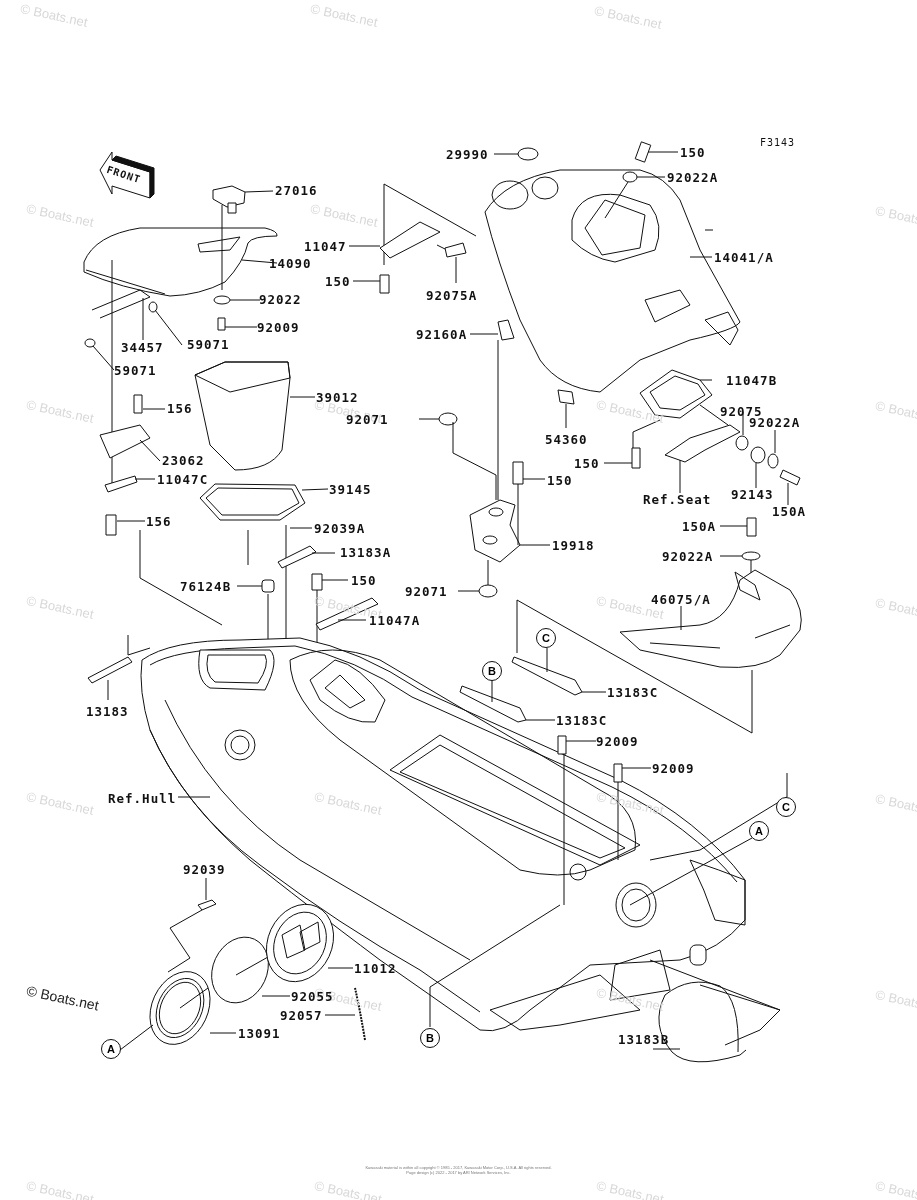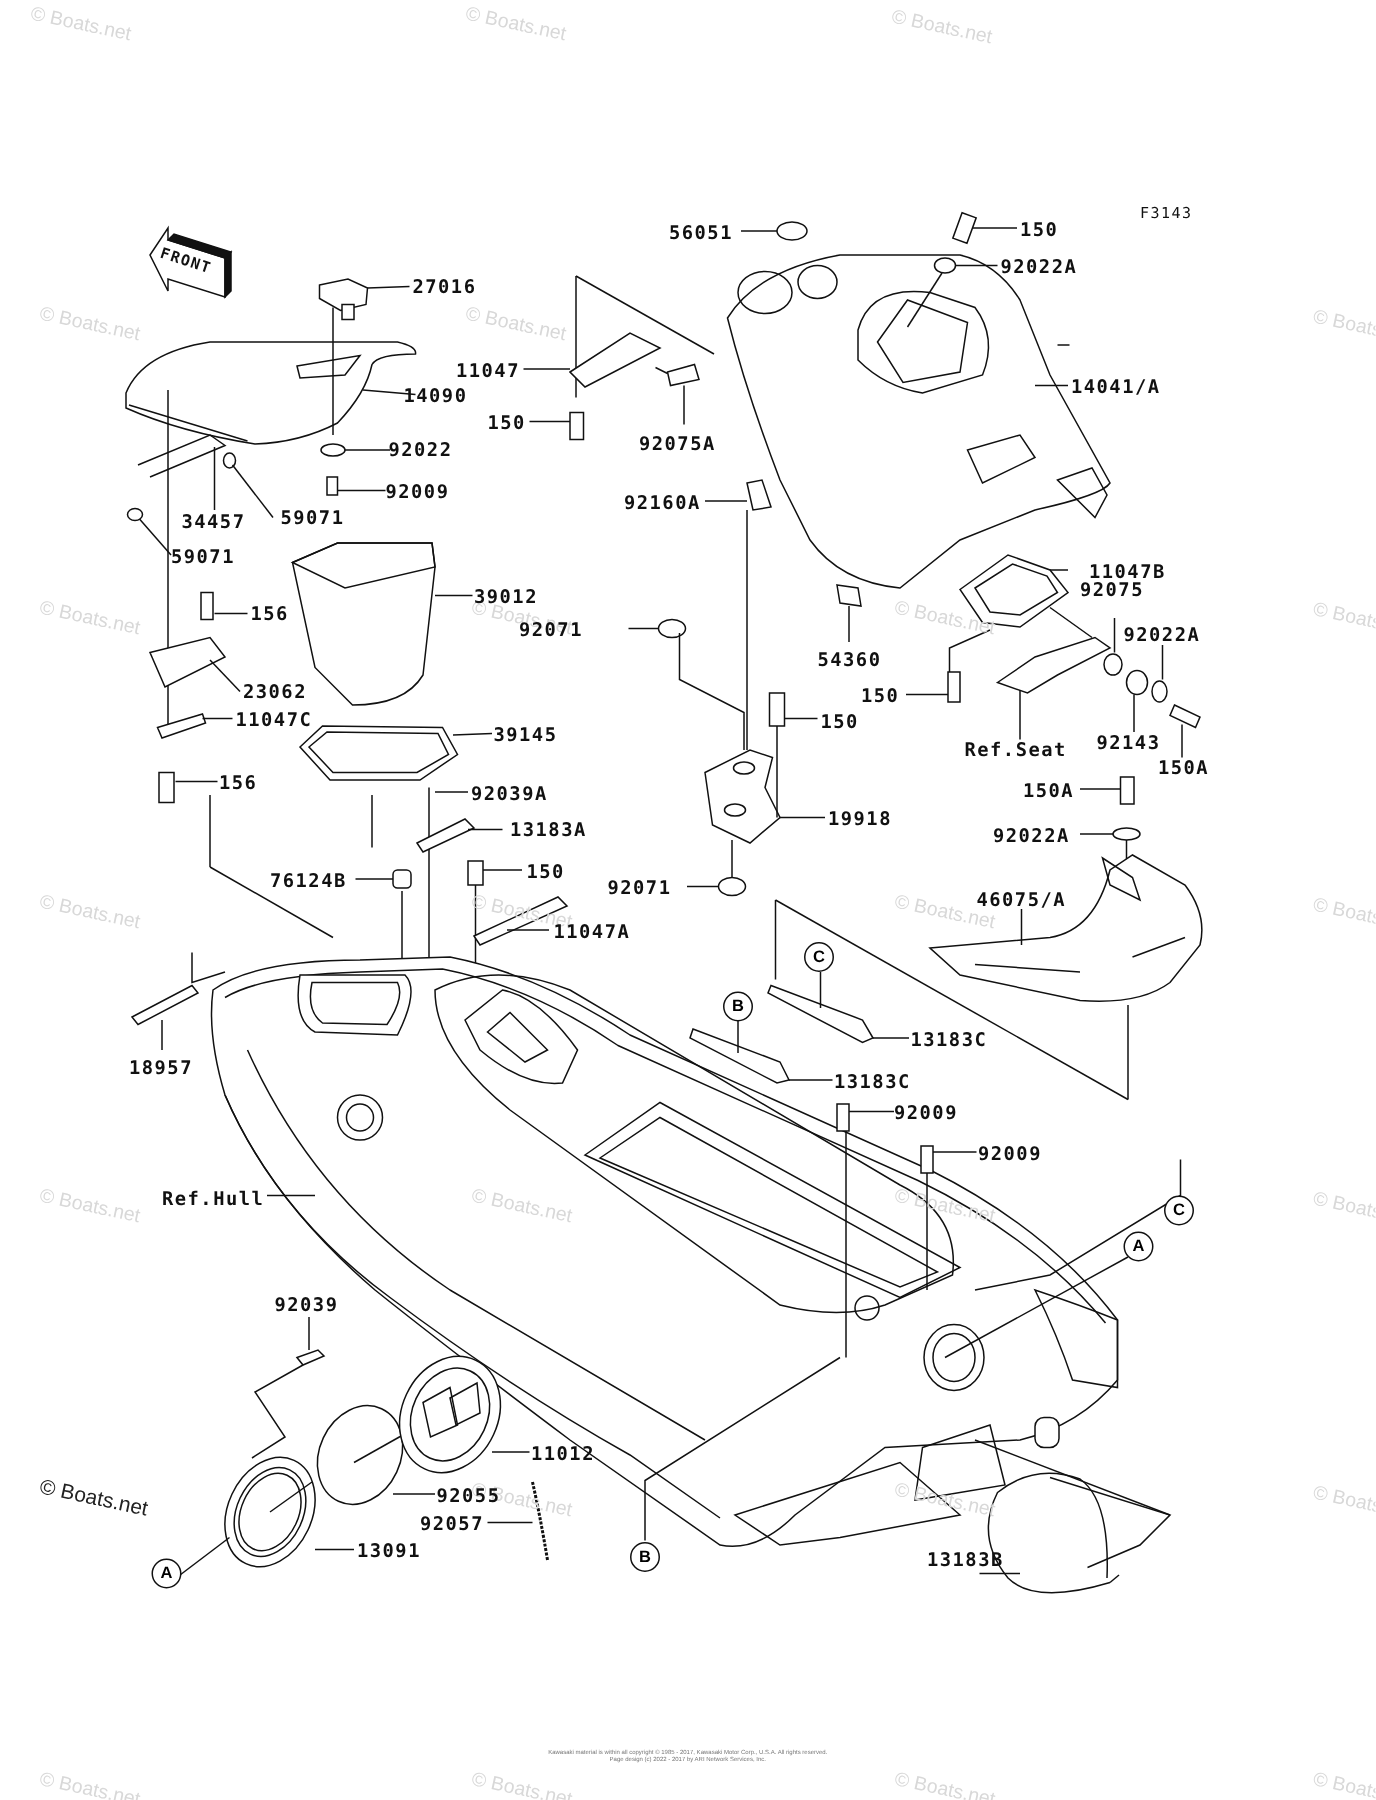--- a/index.html
+++ b/index.html
@@ -295,32 +295,32 @@
   <div class="lbl" style="left:167px;top:402px">156</div>
   <div class="lbl" style="left:162px;top:454px">23062</div>
   <div class="lbl" style="left:157px;top:473px">11047C</div>
   <div class="lbl" style="left:329px;top:483px">39145</div>
   <div class="lbl" style="left:146px;top:515px">156</div>
   <div class="lbl" style="left:314px;top:522px">92039A</div>
   <div class="lbl" style="left:340px;top:546px">13183A</div>
   <div class="lbl" style="left:180px;top:580px">76124B</div>
   <div class="lbl" style="left:351px;top:574px">150</div>
   <div class="lbl" style="left:369px;top:614px">11047A</div>
-  <div class="lbl" style="left:86px;top:705px">18957</div>
-
-  <div class="lbl" style="left:446px;top:148px">56051</div>
+  <div class="lbl" style="left:86px;top:705px">13183</div>
+
+  <div class="lbl" style="left:446px;top:148px">29990</div>
   <div class="lbl" style="left:304px;top:240px">11047</div>
   <div class="lbl" style="left:325px;top:275px">150</div>
   <div class="lbl" style="left:426px;top:289px">92075A</div>
   <div class="lbl" style="left:416px;top:328px">92160A</div>
   <div class="lbl" style="left:680px;top:146px">150</div>
   <div class="lbl" style="left:667px;top:171px">92022A</div>
   <div class="lbl" style="left:714px;top:251px">14041/A</div>
   <div class="lbl" style="left:726px;top:374px">11047B</div>
-  <div class="lbl" style="left:720px;top:386px">92075</div>
+  <div class="lbl" style="left:720px;top:405px">92075</div>
   <div class="lbl" style="left:749px;top:416px">92022A</div>
   <div class="lbl" style="left:346px;top:413px">92071</div>
   <div class="lbl" style="left:545px;top:433px">54360</div>
   <div class="lbl" style="left:574px;top:457px">150</div>
   <div class="lbl" style="left:547px;top:474px">150</div>
   <div class="lbl" style="left:731px;top:488px">92143</div>
   <div class="lbl" style="left:772px;top:505px">150A</div>
   <div class="lbl" style="left:552px;top:539px">19918</div>
   <div class="lbl" style="left:682px;top:520px">150A</div>
   <div class="lbl" style="left:662px;top:550px">92022A</div>

